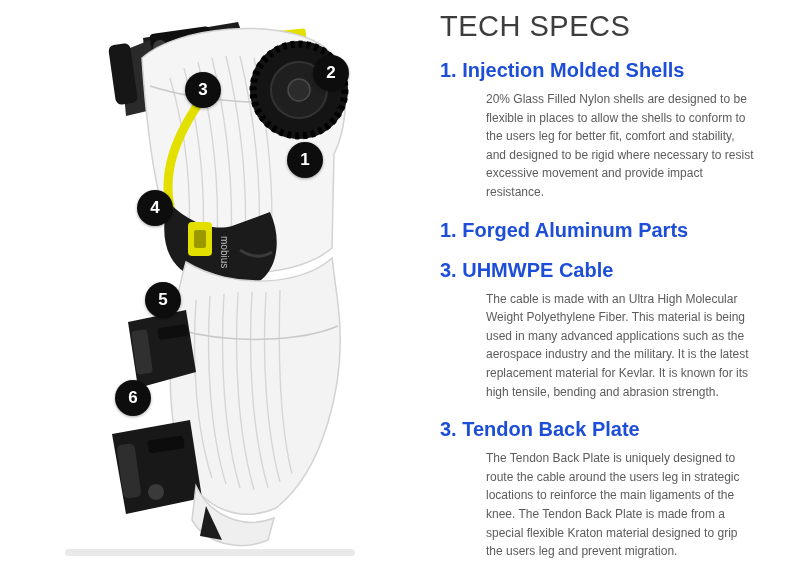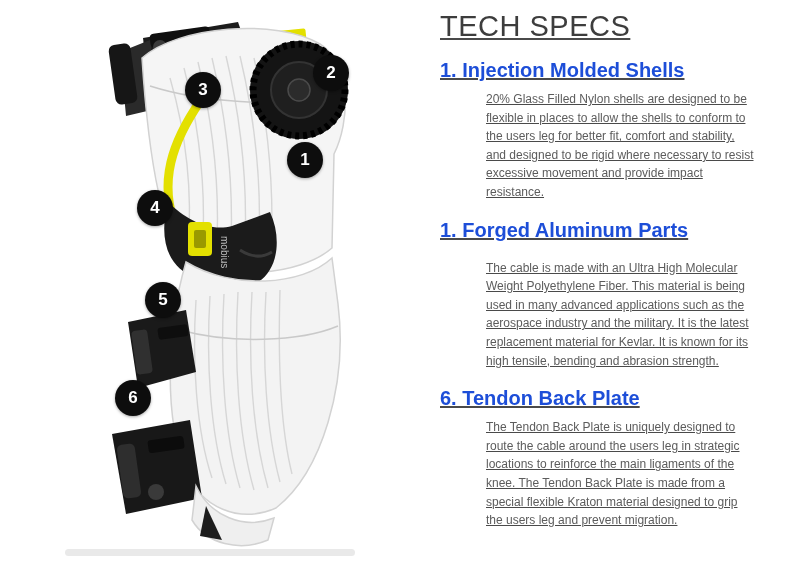--- a/index.html
+++ b/index.html
@@ -51,21 +51,20 @@
     top: 549px;
     width: 290px;
     height: 7px;
     border-radius: 4px;
     background: #e9e9e9;
   }
   
   .specs {
     flex: 1;
     padding: 10px 45px 0 10px;
-    text-decoration: underline;
   }
   .specs-title {
     font-size: 29px;
     font-weight: 400;
     letter-spacing: 0.5px;
     color: #3d3d3d;
     margin-bottom: 16px;
   }
   .spec-section { margin-bottom: 17px; }
   .spec-heading {
@@ -189,22 +188,23 @@
     <div class="spec-section">
       <h2 class="spec-heading">1. Injection Molded Shells</h2>
       <p class="spec-body">20% Glass Filled Nylon shells are designed to be flexible in places to allow the shells to conform to the users leg for better fit, comfort and stability, and designed to be rigid where necessary to resist excessive movement and provide impact resistance.</p>
     </div>
 
     <div class="spec-section">
       <h2 class="spec-heading">1. Forged Aluminum Parts</h2>
     </div>
 
     <div class="spec-section">
+      <h2 class="spec-heading">3. UHMWPE Cable</h2>
       <p class="spec-body">The cable is made with an Ultra High Molecular Weight Polyethylene Fiber. This material is being used in many advanced applications such as the aerospace industry and the military. It is the latest replacement material for Kevlar. It is known for its high tensile, bending and abrasion strength.</p>
     </div>
 
     <div class="spec-section">
-      <h2 class="spec-heading">6. Tendon Back Plate</h2>
+      <h2 class="spec-heading">3. Tendon Back Plate</h2>
       <p class="spec-body">The Tendon Back Plate is uniquely designed to route the cable around the users leg in strategic locations to reinforce the main ligaments of the knee. The Tendon Back Plate is made from a special flexible Kraton material designed to grip the users leg and prevent migration.</p>
     </div>
 
   </div>
 </div>
 
 </body></html>

